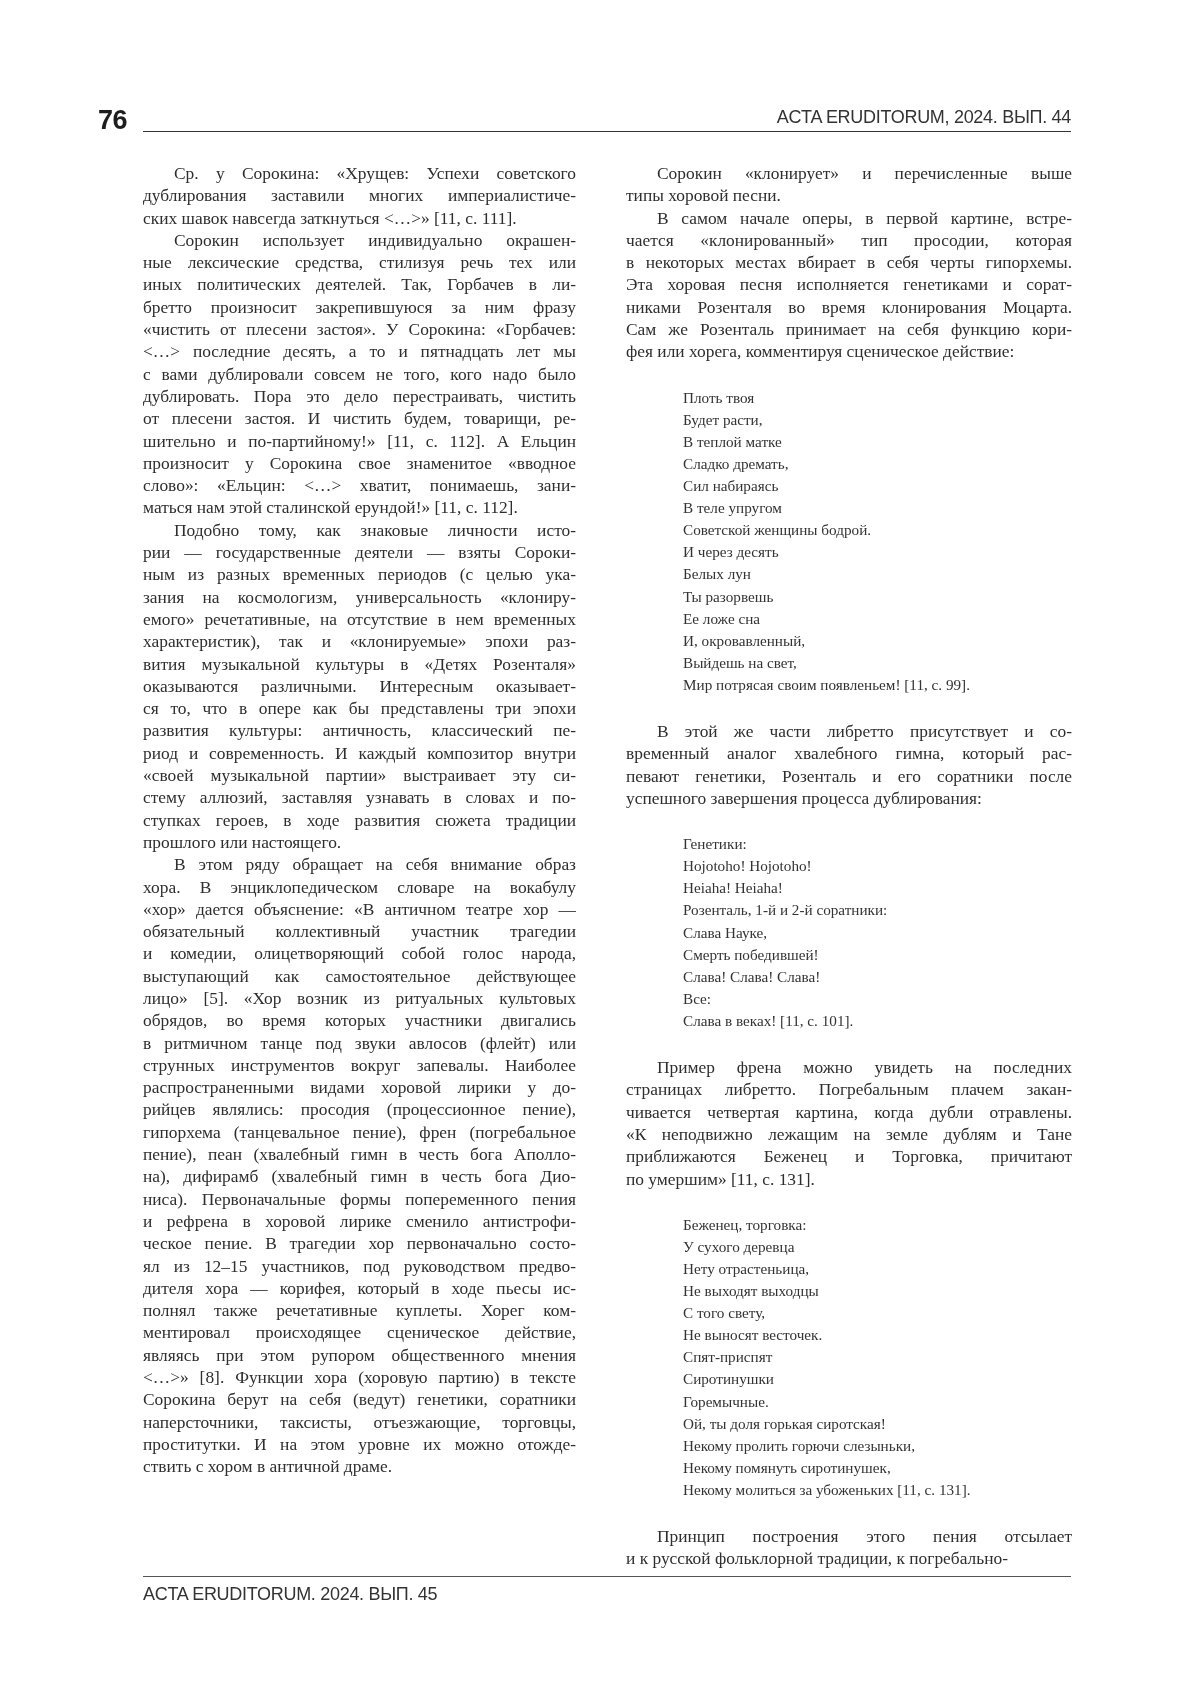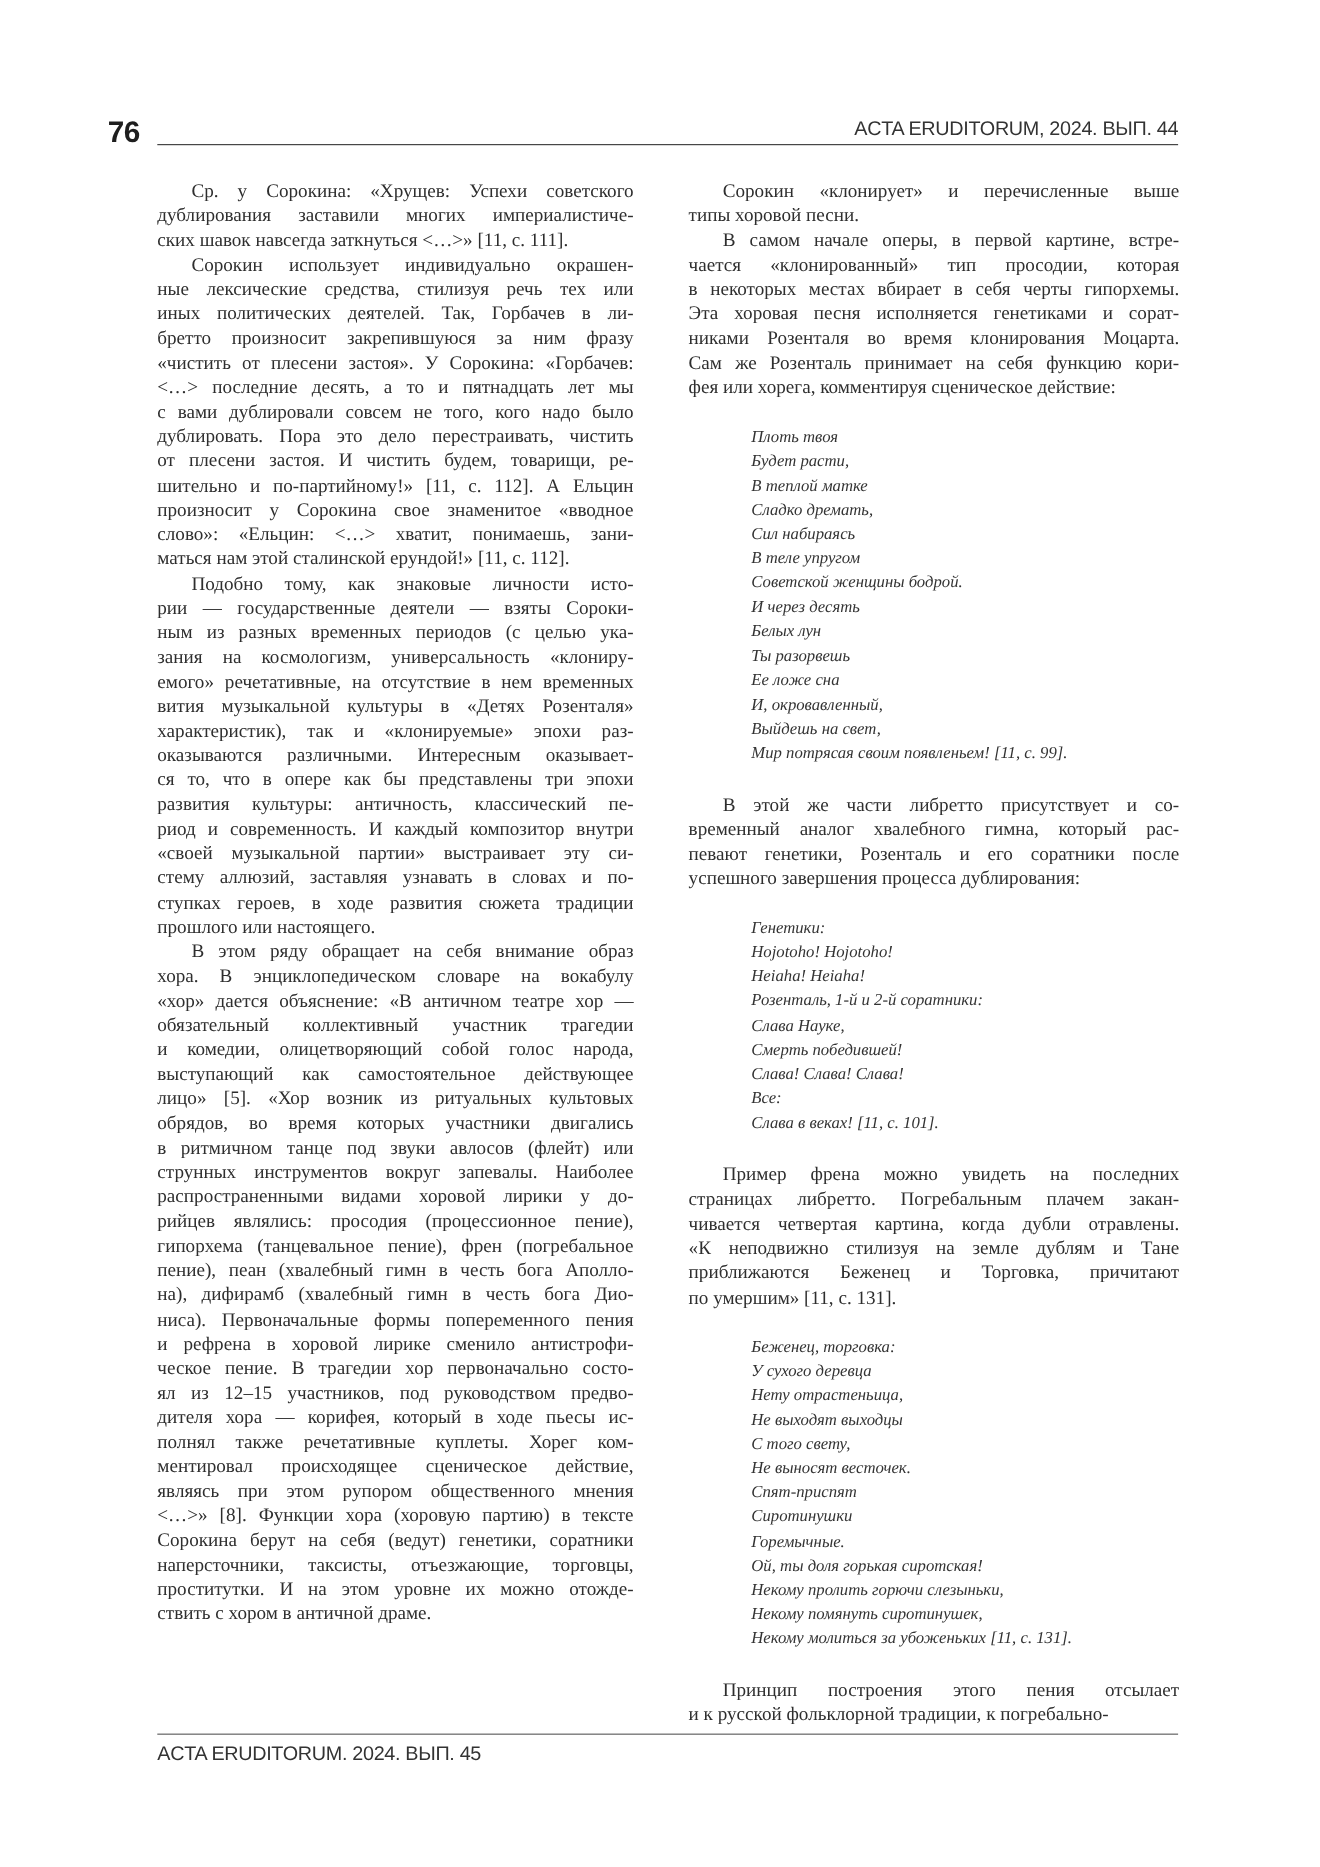--- a/index.html
+++ b/index.html
@@ -24,21 +24,21 @@
     font-family: "Liberation Serif", serif; font-size: 17.4px; line-height: 22.3px; color: #2e2e2e;
   }
   .col-left { left: 143px; width: 433px; }
   .col-right { left: 626px; width: 446px; }
   .line { display: block; white-space: nowrap; text-align: justify; text-align-last: justify; height: 22.3px; }
   .line.last { text-align-last: left; }
   .line.indent { padding-left: 31px; }
   .verse {
     margin-left: 57px; font-size: 15.2px; line-height: 22.1px; color: #333;
   }
-  .verse .vline { display: block; white-space: nowrap; height: 22.1px; font-style: italic; }
+  .verse .vline { display: block; white-space: nowrap; height: 22.1px; }
   .gap-big { height: 24px; }
   .footer-rule {
     position: absolute; left: 143px; top: 1576px; width: 928px; height: 0;
     border-top: 1.5px solid #555;
   }
   .footer-title {
     position: absolute; left: 143px; top: 1584px;
     font-family: "Liberation Sans", sans-serif; font-size: 18px; color: #333; letter-spacing: -0.3px;
   }
 </style>
@@ -69,22 +69,22 @@
       <span class="line">произносит у Сорокина свое знаменитое «вводное</span>
       <span class="line">слово»: «Ельцин: &lt;…&gt; хватит, понимаешь, зани-</span>
       <span class="line last">маться нам этой сталинской ерундой!» [11, с. 112].</span>
     </div>
     <div>
       <span class="line indent">Подобно тому, как знаковые личности исто-</span>
       <span class="line">рии — государственные деятели — взяты Сороки-</span>
       <span class="line">ным из разных временных периодов (с целью ука-</span>
       <span class="line">зания на космологизм, универсальность «клониру-</span>
       <span class="line">емого» речетативные, на отсутствие в нем временных</span>
+      <span class="line">характеристик), так и «клонируемые» эпохи раз-</span>
       <span class="line">вития музыкальной культуры в «Детях Розенталя»</span>
-      <span class="line">характеристик), так и «клонируемые» эпохи раз-</span>
       <span class="line">оказываются различными. Интересным оказывает-</span>
       <span class="line">ся то, что в опере как бы представлены три эпохи</span>
       <span class="line">развития культуры: античность, классический пе-</span>
       <span class="line">риод и современность. И каждый композитор внутри</span>
       <span class="line">«своей музыкальной партии» выстраивает эту си-</span>
       <span class="line">стему аллюзий, заставляя узнавать в словах и по-</span>
       <span class="line">ступках героев, в ходе развития сюжета традиции</span>
       <span class="line last">прошлого или настоящего.</span>
     </div>
     <div>
@@ -166,21 +166,21 @@
       <span class="vline">Смерть победившей!</span>
       <span class="vline">Слава! Слава! Слава!</span>
       <span class="vline">Все:</span>
       <span class="vline">Слава в веках! [11, с. 101].</span>
     </div>
     <div class="gap-big"></div>
     <div>
       <span class="line indent">Пример френа можно увидеть на последних</span>
       <span class="line">страницах либретто. Погребальным плачем закан-</span>
       <span class="line">чивается четвертая картина, когда дубли отравлены.</span>
-      <span class="line">«К неподвижно стилизуя на земле дублям и Тане</span>
+      <span class="line">«К неподвижно лежащим на земле дублям и Тане</span>
       <span class="line">приближаются Беженец и Торговка, причитают</span>
       <span class="line last">по умершим» [11, с. 131].</span>
     </div>
     <div class="gap-big"></div>
     <div class="verse">
       <span class="vline">Беженец, торговка:</span>
       <span class="vline">У сухого деревца</span>
       <span class="vline">Нету отрастеньица,</span>
       <span class="vline">Не выходят выходцы</span>
       <span class="vline">С того свету,</span>

